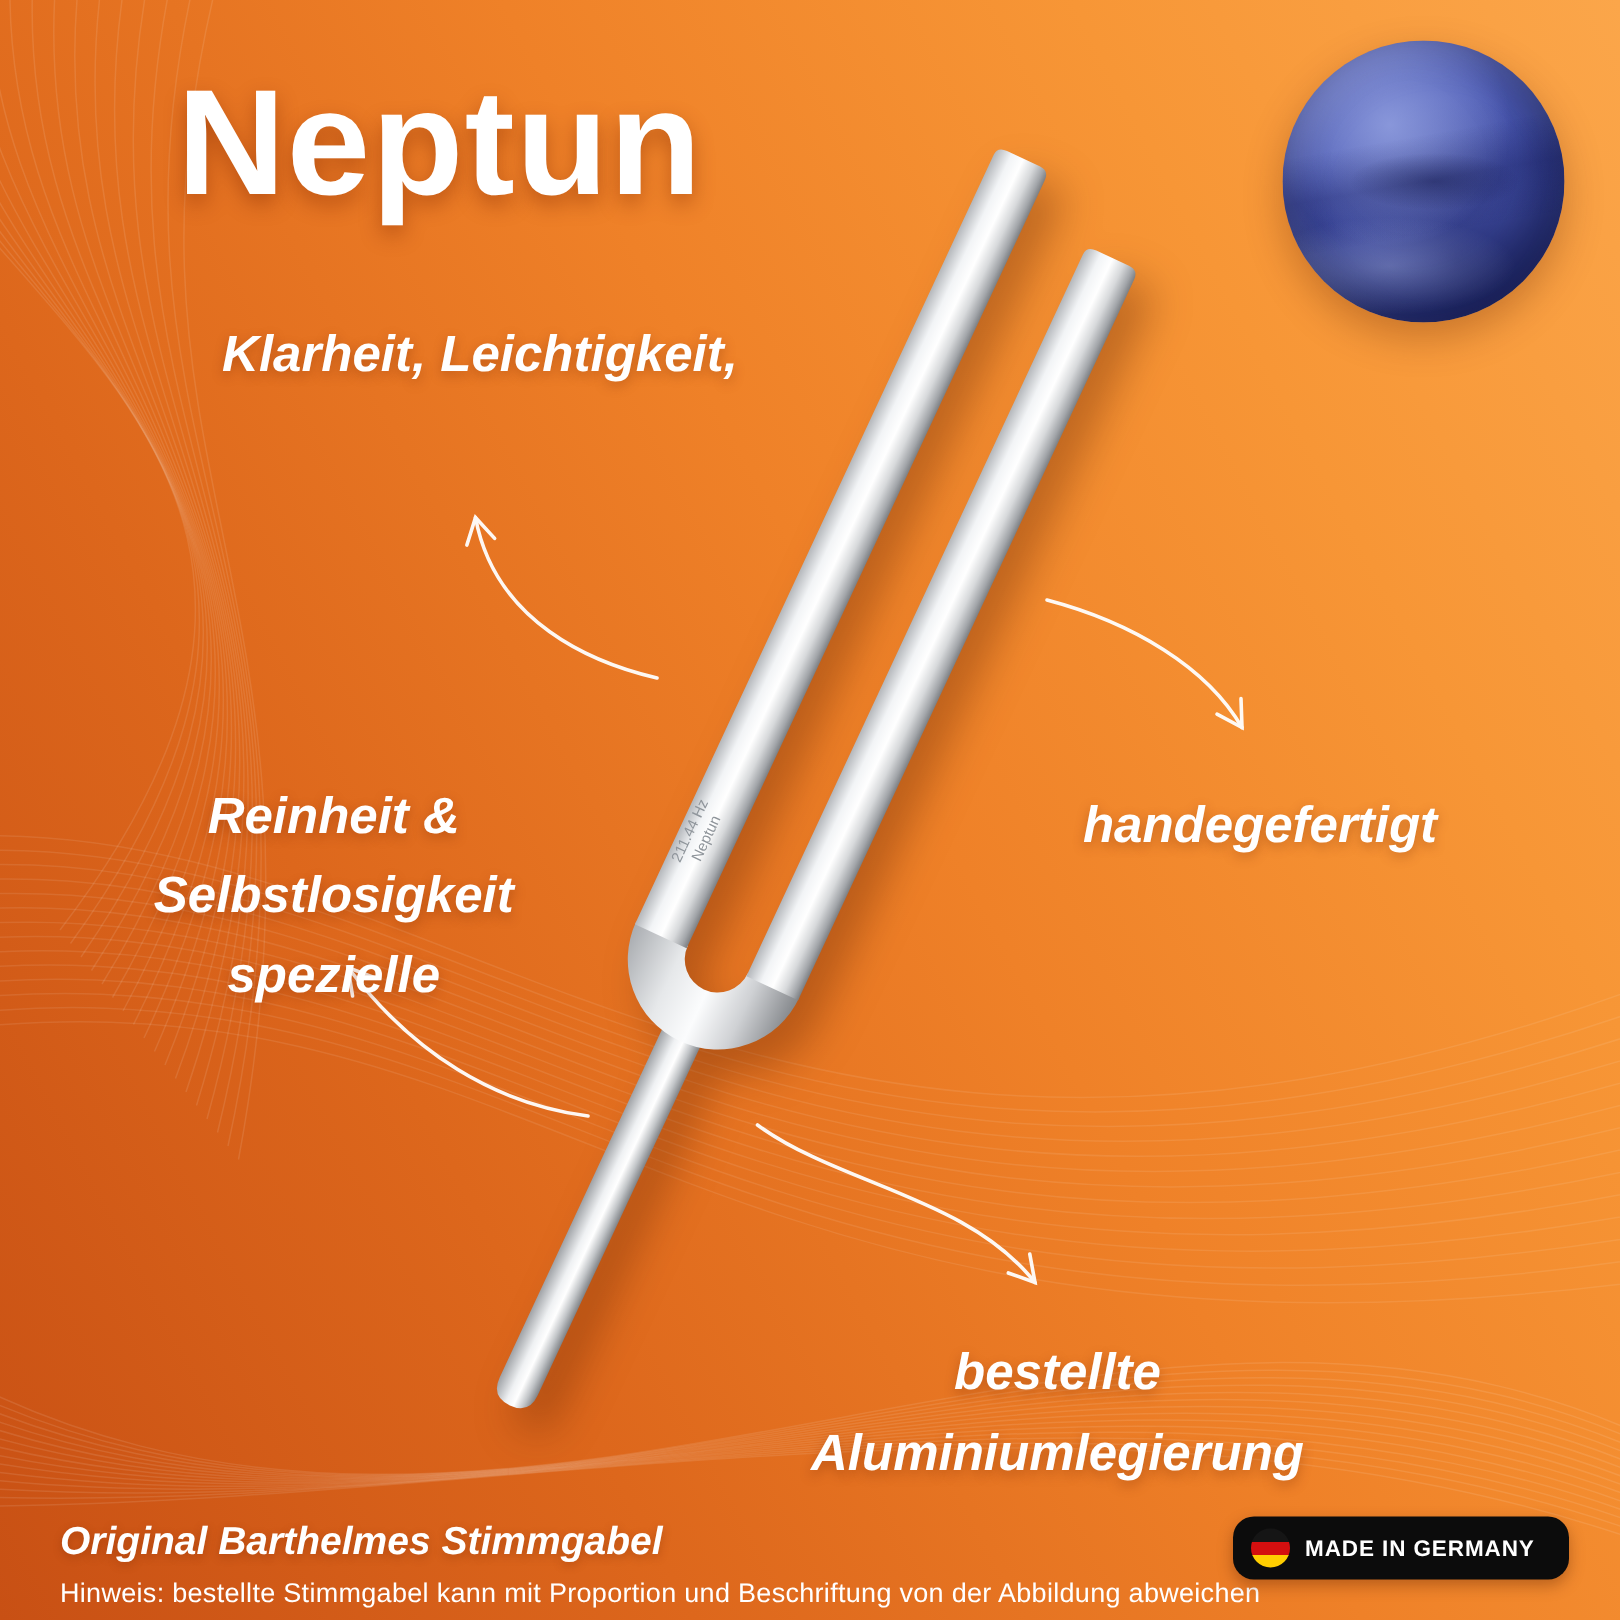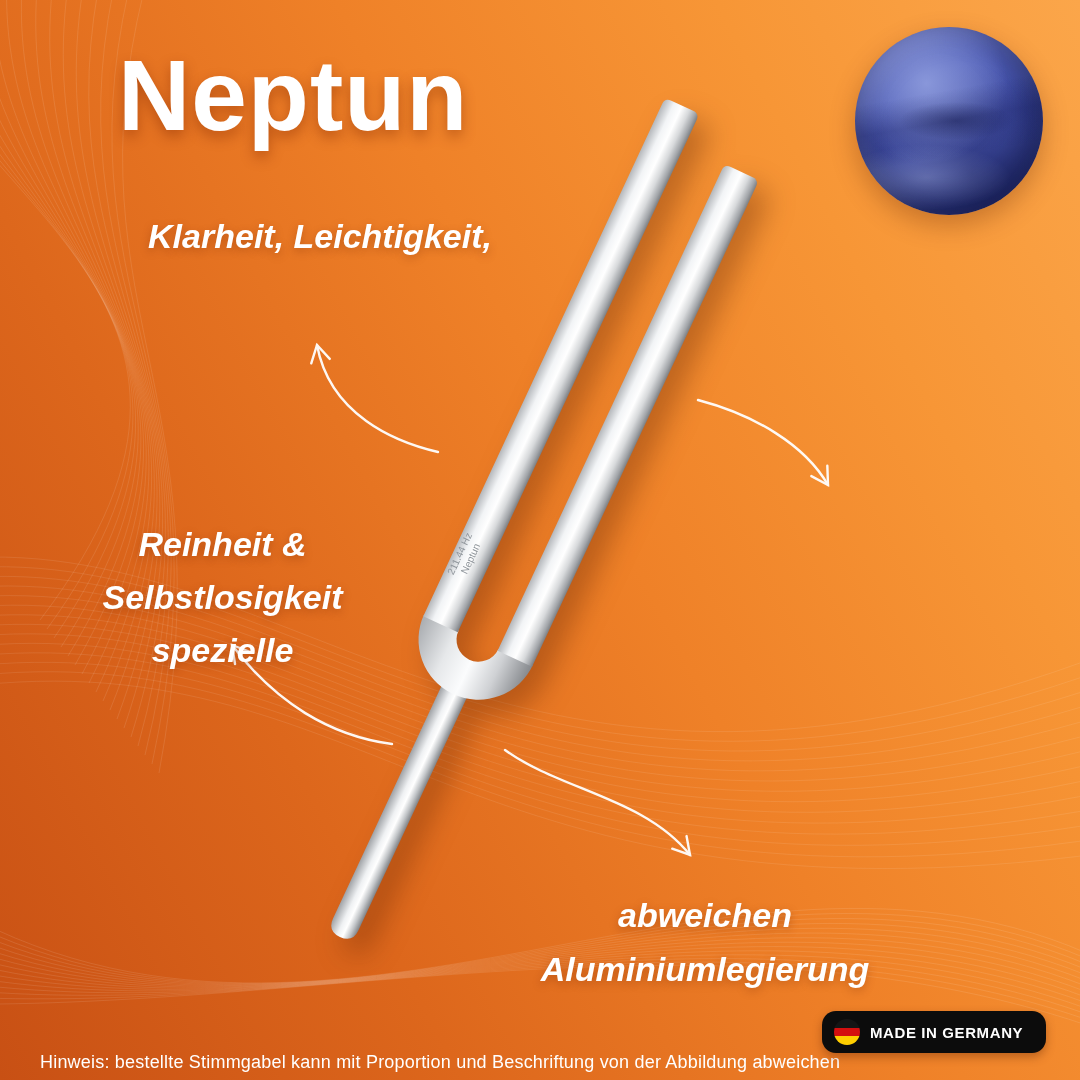--- a/index.html
+++ b/index.html
@@ -173,25 +173,29 @@
 
   <div class="title">Neptun</div>
 
   <div class="note-block nb-top">
     <div>Klarheit, Leichtigkeit,</div>
   </div>
   <div class="note-block nb-left">
     <div>Reinheit &amp; Selbstlosigkeit</div>
     <div>spezielle</div>
   </div>
+  <div class="note-block nb-right">
+    <div>handegefertigt</div>
+  </div>
   <div class="note-block nb-bottom">
-    <div>abweichen</div>
+    <div>bestellte</div>
     <div>Aluminiumlegierung</div>
   </div>
 
+  <div class="footer-brand">Original Barthelmes Stimmgabel</div>
   <div class="footer-note">Hinweis: bestellte Stimmgabel kann mit Proportion und Beschriftung von der Abbildung abweichen</div>
 
   <div class="badge">
     <div class="flag"></div>
     <div class="badge-label">MADE IN GERMANY</div>
   </div>
 
 </div>
 
 </body></html>

